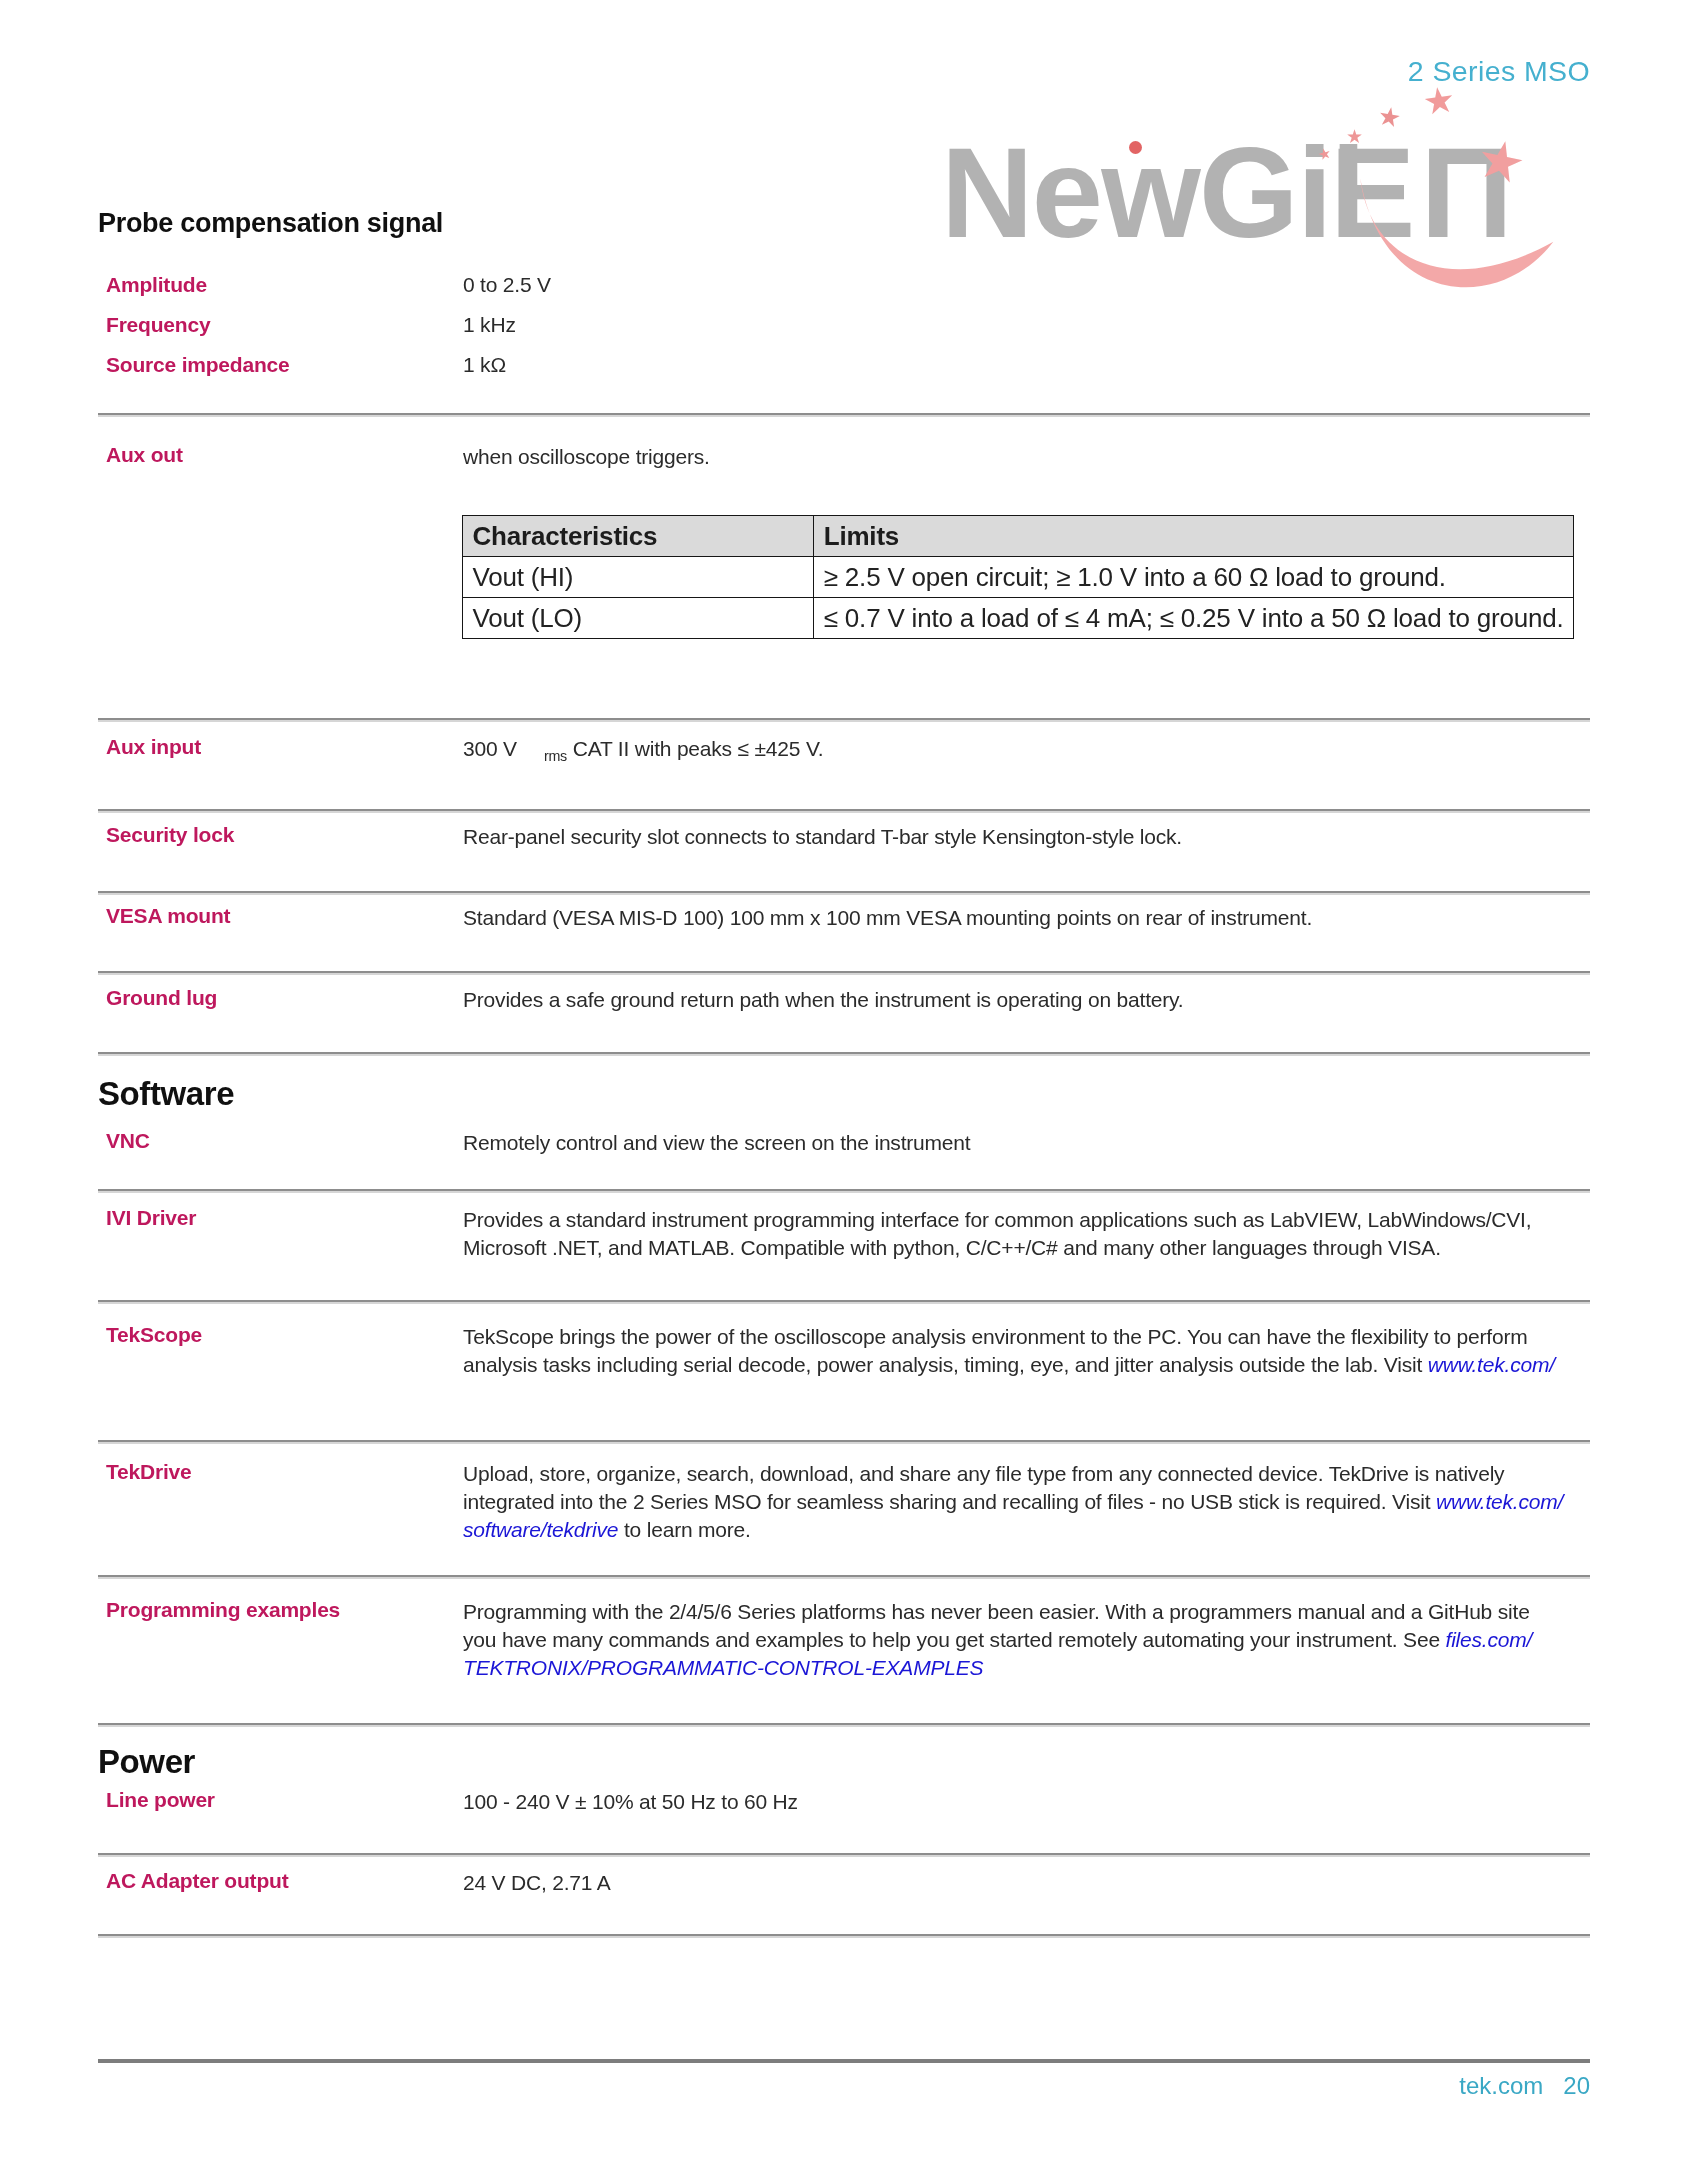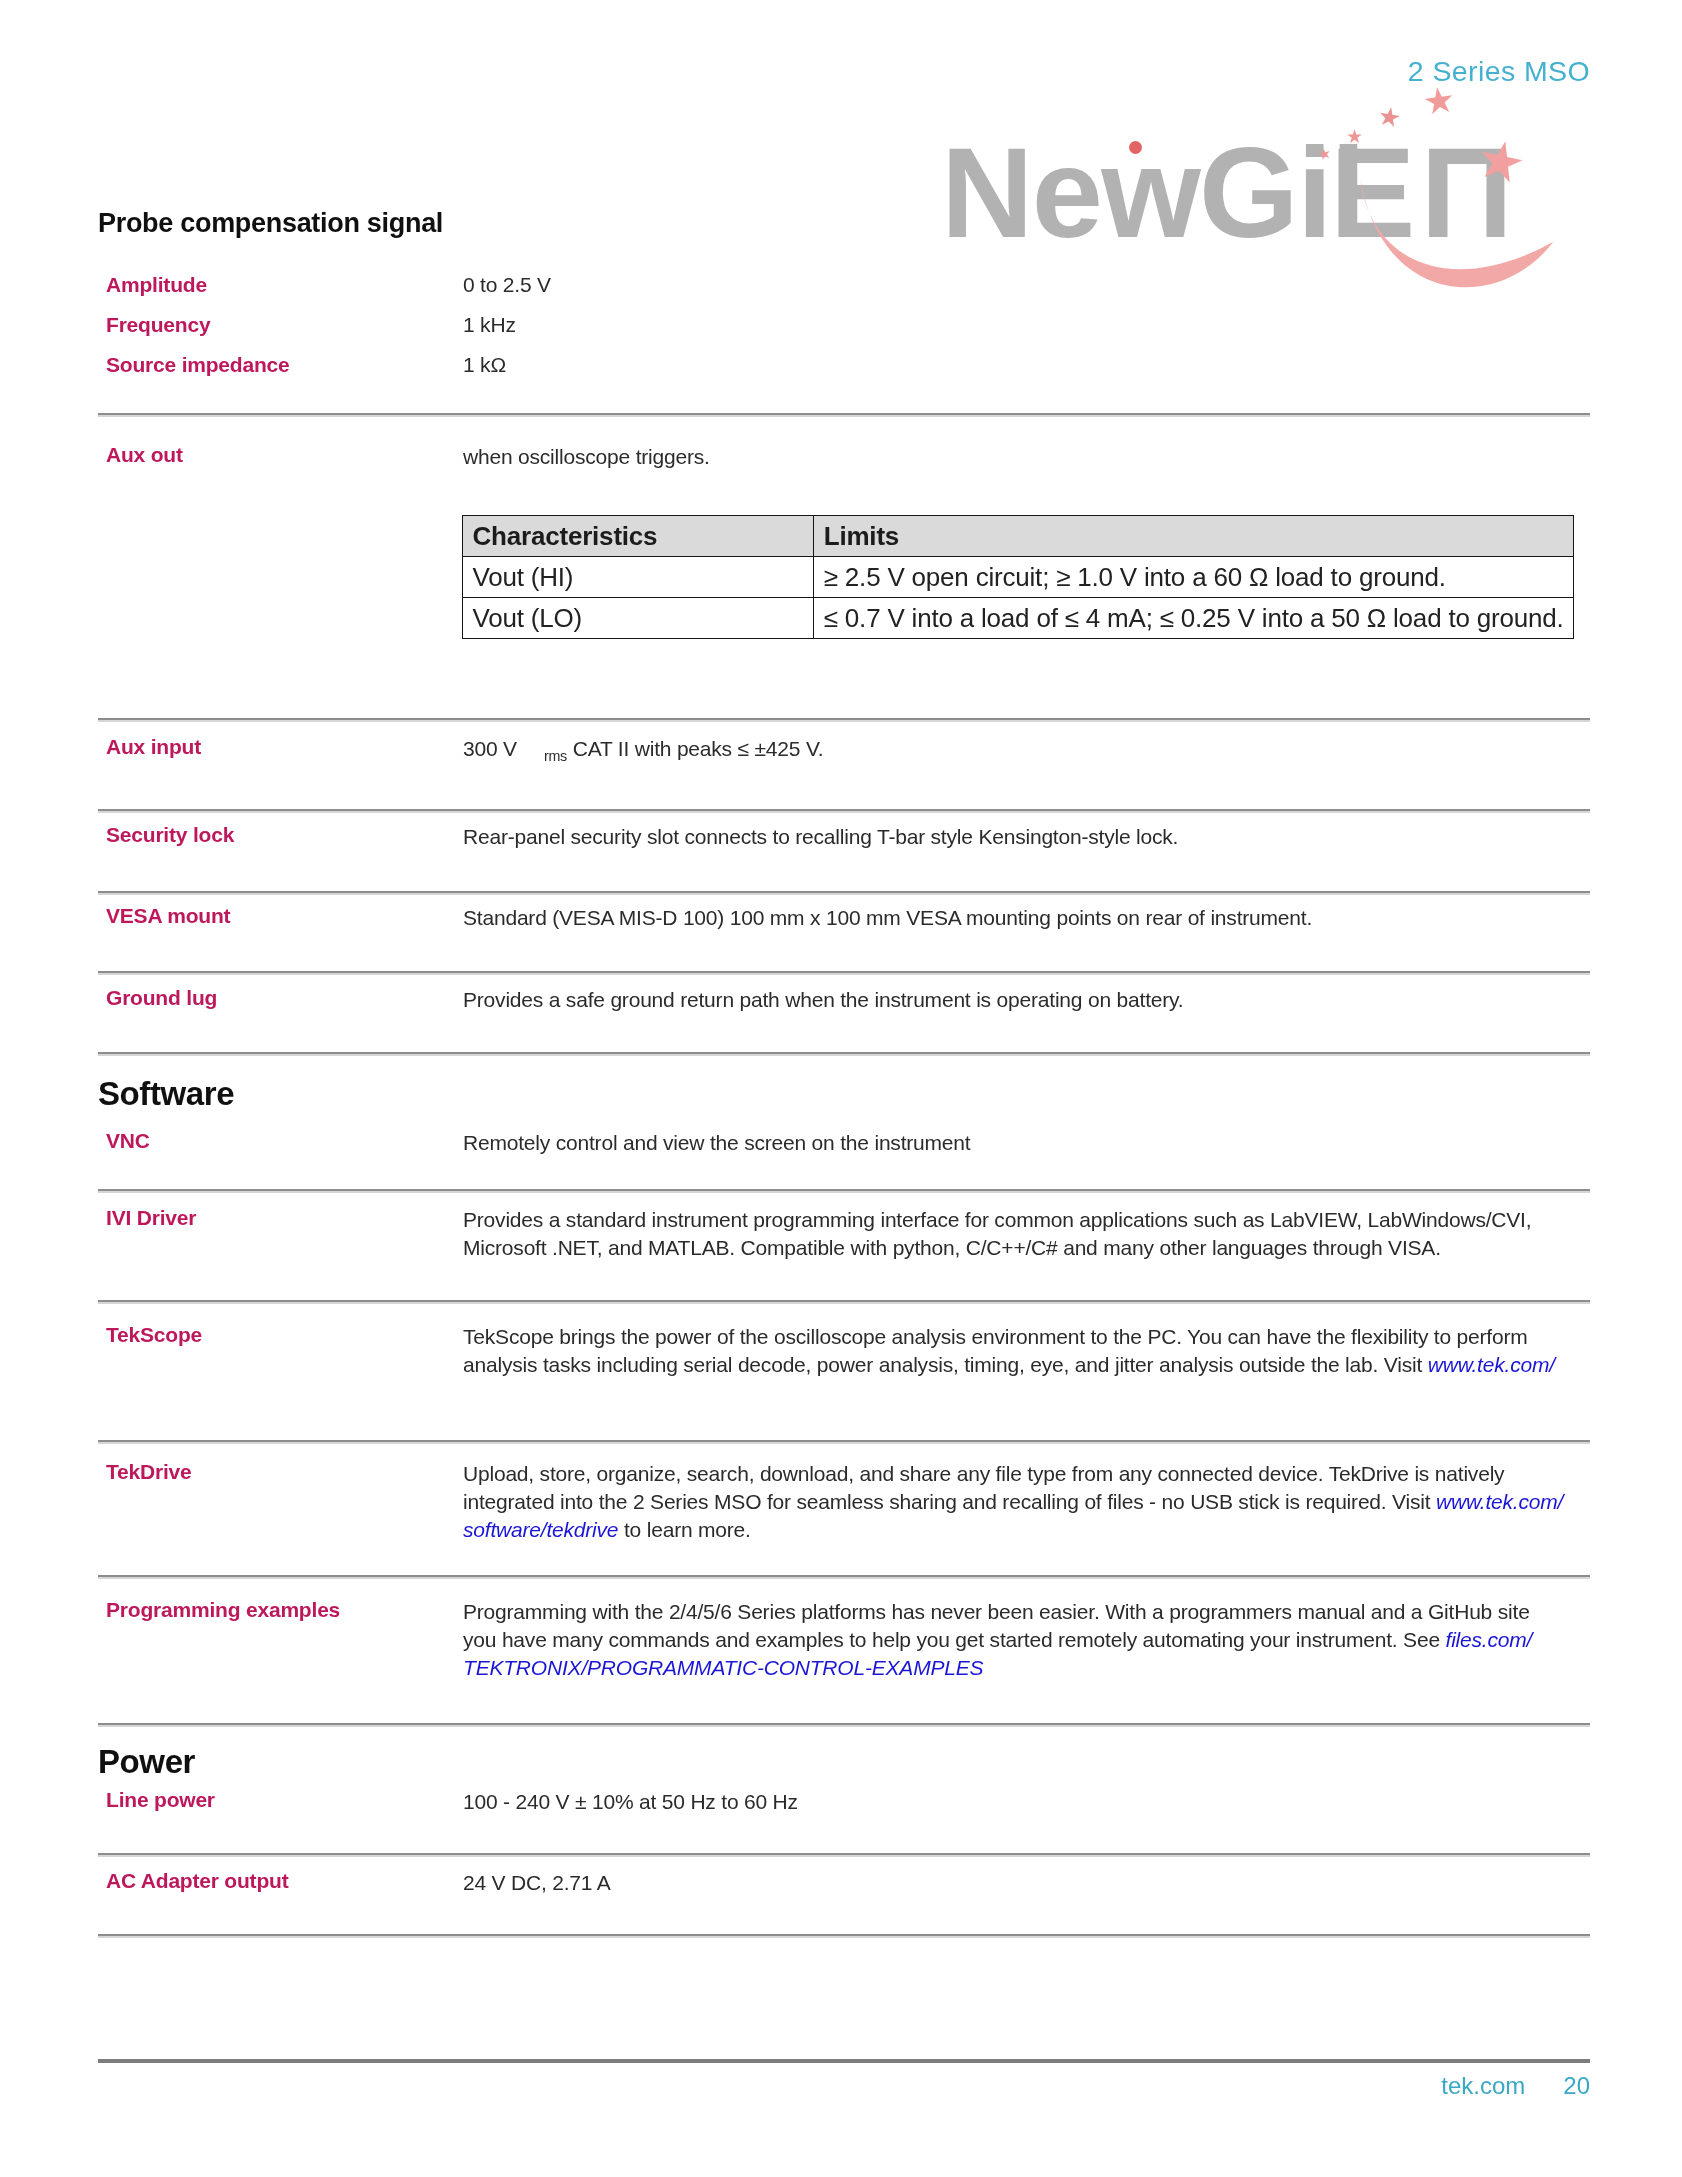--- a/index.html
+++ b/index.html
@@ -43,21 +43,21 @@
   .logo-dot { position:absolute; left:195px; top:72px; width:13px; height:13px; border-radius:50%; background:#dd4a4a; }
   .star { position:absolute; color:#ec8686; line-height:1; }
   .star.s1 { left:384px; top:78px;  font-size:14.7px; transform:rotate(-15deg); }
   .star.s2 { left:412px; top:58px;  font-size:19px; }
   .star.s3 { left:444px; top:35px;  font-size:26px; transform:rotate(10deg); color:#e87f7f; }
   .star.s4 { left:489px; top:14px;  font-size:36px; transform:rotate(-8deg); color:#ef8a8a; }
   .star.s5 { left:543px; top:65px;  font-size:54px; transform:rotate(12deg); color:#ef8f8f; }
   .swoosh { position:absolute; left:411px; top:112px; transform:rotate(6deg); }
 
   
-  .footer { position:absolute; top:2072px; left:0; right:93px; display:flex; justify-content:flex-end; gap:38px;
+  .footer { position:absolute; top:2072px; left:0; right:93px; display:flex; justify-content:flex-end; gap:20px;
             font-size:24px; color:#3aa8c5; }
 </style>
 </head>
 <body>
 
 <div class="page">
 
   <div class="series-badge">2 Series MSO</div>
 
   <div class="logo">
@@ -111,21 +111,21 @@
 
   <div class="lbl" style="top:735px">Aux input</div>
   <div class="desc" style="top:735px">
       <div class="tline"><span>300 V</span><sub>rms</sub><span> CAT II with peaks ≤ ±425 V.</span></div>
     </div>
 
   <div class="dv" style="top:809px"></div>
 
   <div class="lbl" style="top:823px">Security lock</div>
   <div class="desc" style="top:823px">
-      <div class="tline"><span>Rear-panel security slot connects to recalling T-bar style Kensington-style lock.</span></div>
+      <div class="tline"><span>Rear-panel security slot connects to standard T-bar style Kensington-style lock.</span></div>
     </div>
 
   <div class="dv" style="top:891px"></div>
 
   <div class="lbl" style="top:904px">VESA mount</div>
   <div class="desc" style="top:904px">
       <div class="tline"><span>Standard (VESA MIS-D 100) 100 mm x 100 mm VESA mounting points on rear of instrument.</span></div>
     </div>
 
   <div class="dv" style="top:971px"></div>

